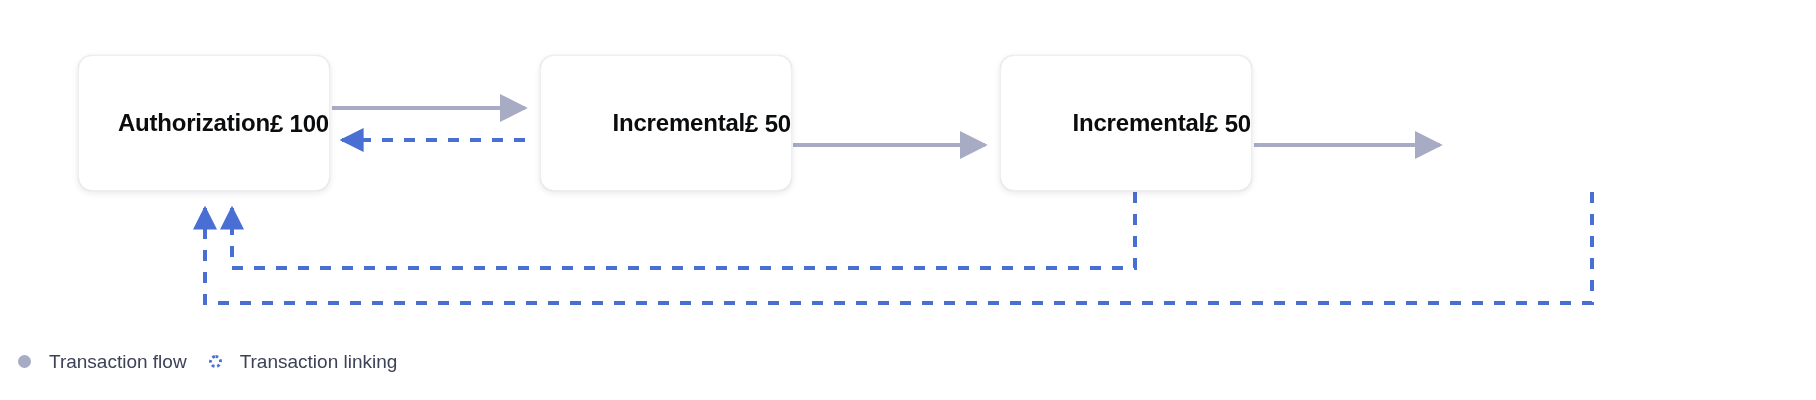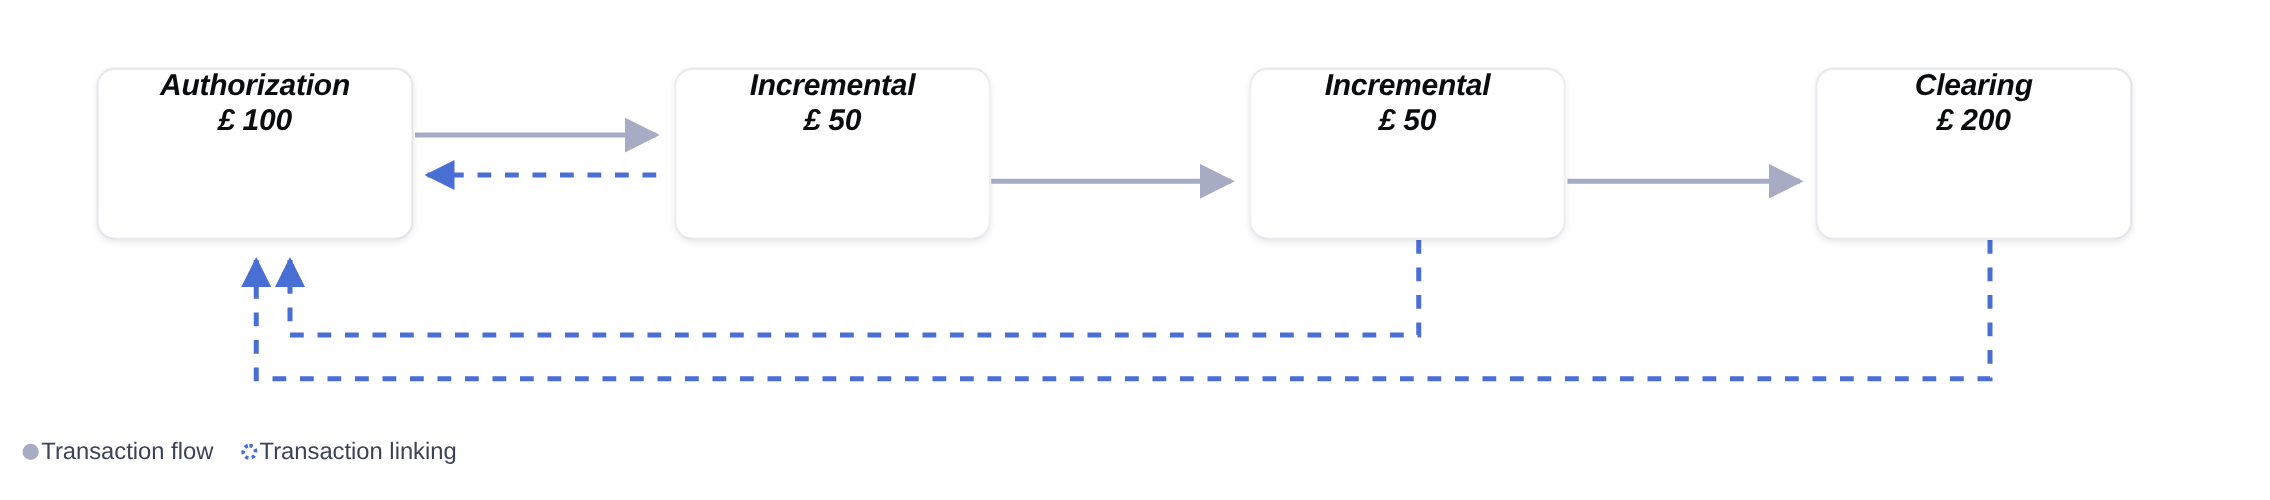--- a/index.html
+++ b/index.html
@@ -22,25 +22,24 @@
   .node {
     position: absolute;
     width: 252px;
     height: 136px;
     background: #ffffff;
     border: 1px solid #eceef2;
     border-radius: 14px;
     box-shadow: 0 2px 6px rgba(27, 31, 59, 0.10),
                 0 0 1px rgba(27, 31, 59, 0.12);
     display: flex;
-    flex-direction: column;
+    flex-direction: row;
     align-items: center;
-    justify-content: flex-start;
+    justify-content: flex-end;
     box-sizing: border-box;
-    font-style: italic;
   }
   .node-title {
     font-size: 24px;
     font-weight: bold;
     color: #0b0c0e;
     line-height: 1.1;
     letter-spacing: -0.2px;
   }
   .node-amount {
     font-size: 24px;
@@ -64,21 +63,21 @@
     position: absolute;
     left: 18px;
     top: 352px;
     display: flex;
     align-items: center;
     gap: 22px;
   }
   .legend-item {
     display: flex;
     align-items: center;
-    gap: 2px;
+    gap: 18px;
     text-align: right;
   }
   .legend-label {
     font-size: 19px;
     color: #3c4257;
     line-height: 1;
   }
   .legend-dot {
     width: 13px;
     height: 13px;
@@ -134,24 +133,20 @@
   <div class="node" style="left:540px; top:55px;">
     <div class="node-title">Incremental</div>
     <div class="node-amount">£ 50</div>
   </div>
 
   <div class="node" style="left:1000px; top:55px;">
     <div class="node-title">Incremental</div>
     <div class="node-amount">£ 50</div>
   </div>
 
-  <div class="node" style="left:1453px; top:55px;">
-    <div class="node-title">Clearing</div>
-    <div class="node-amount">£ 200</div>
-  </div>
 
   <div id="legend">
     <div class="legend-item">
       <span class="legend-dot"></span>
       <span class="legend-label">Transaction flow</span>
     </div>
     <div class="legend-item">
       <span class="legend-ring"></span>
       <span class="legend-label">Transaction linking</span>
     </div>

